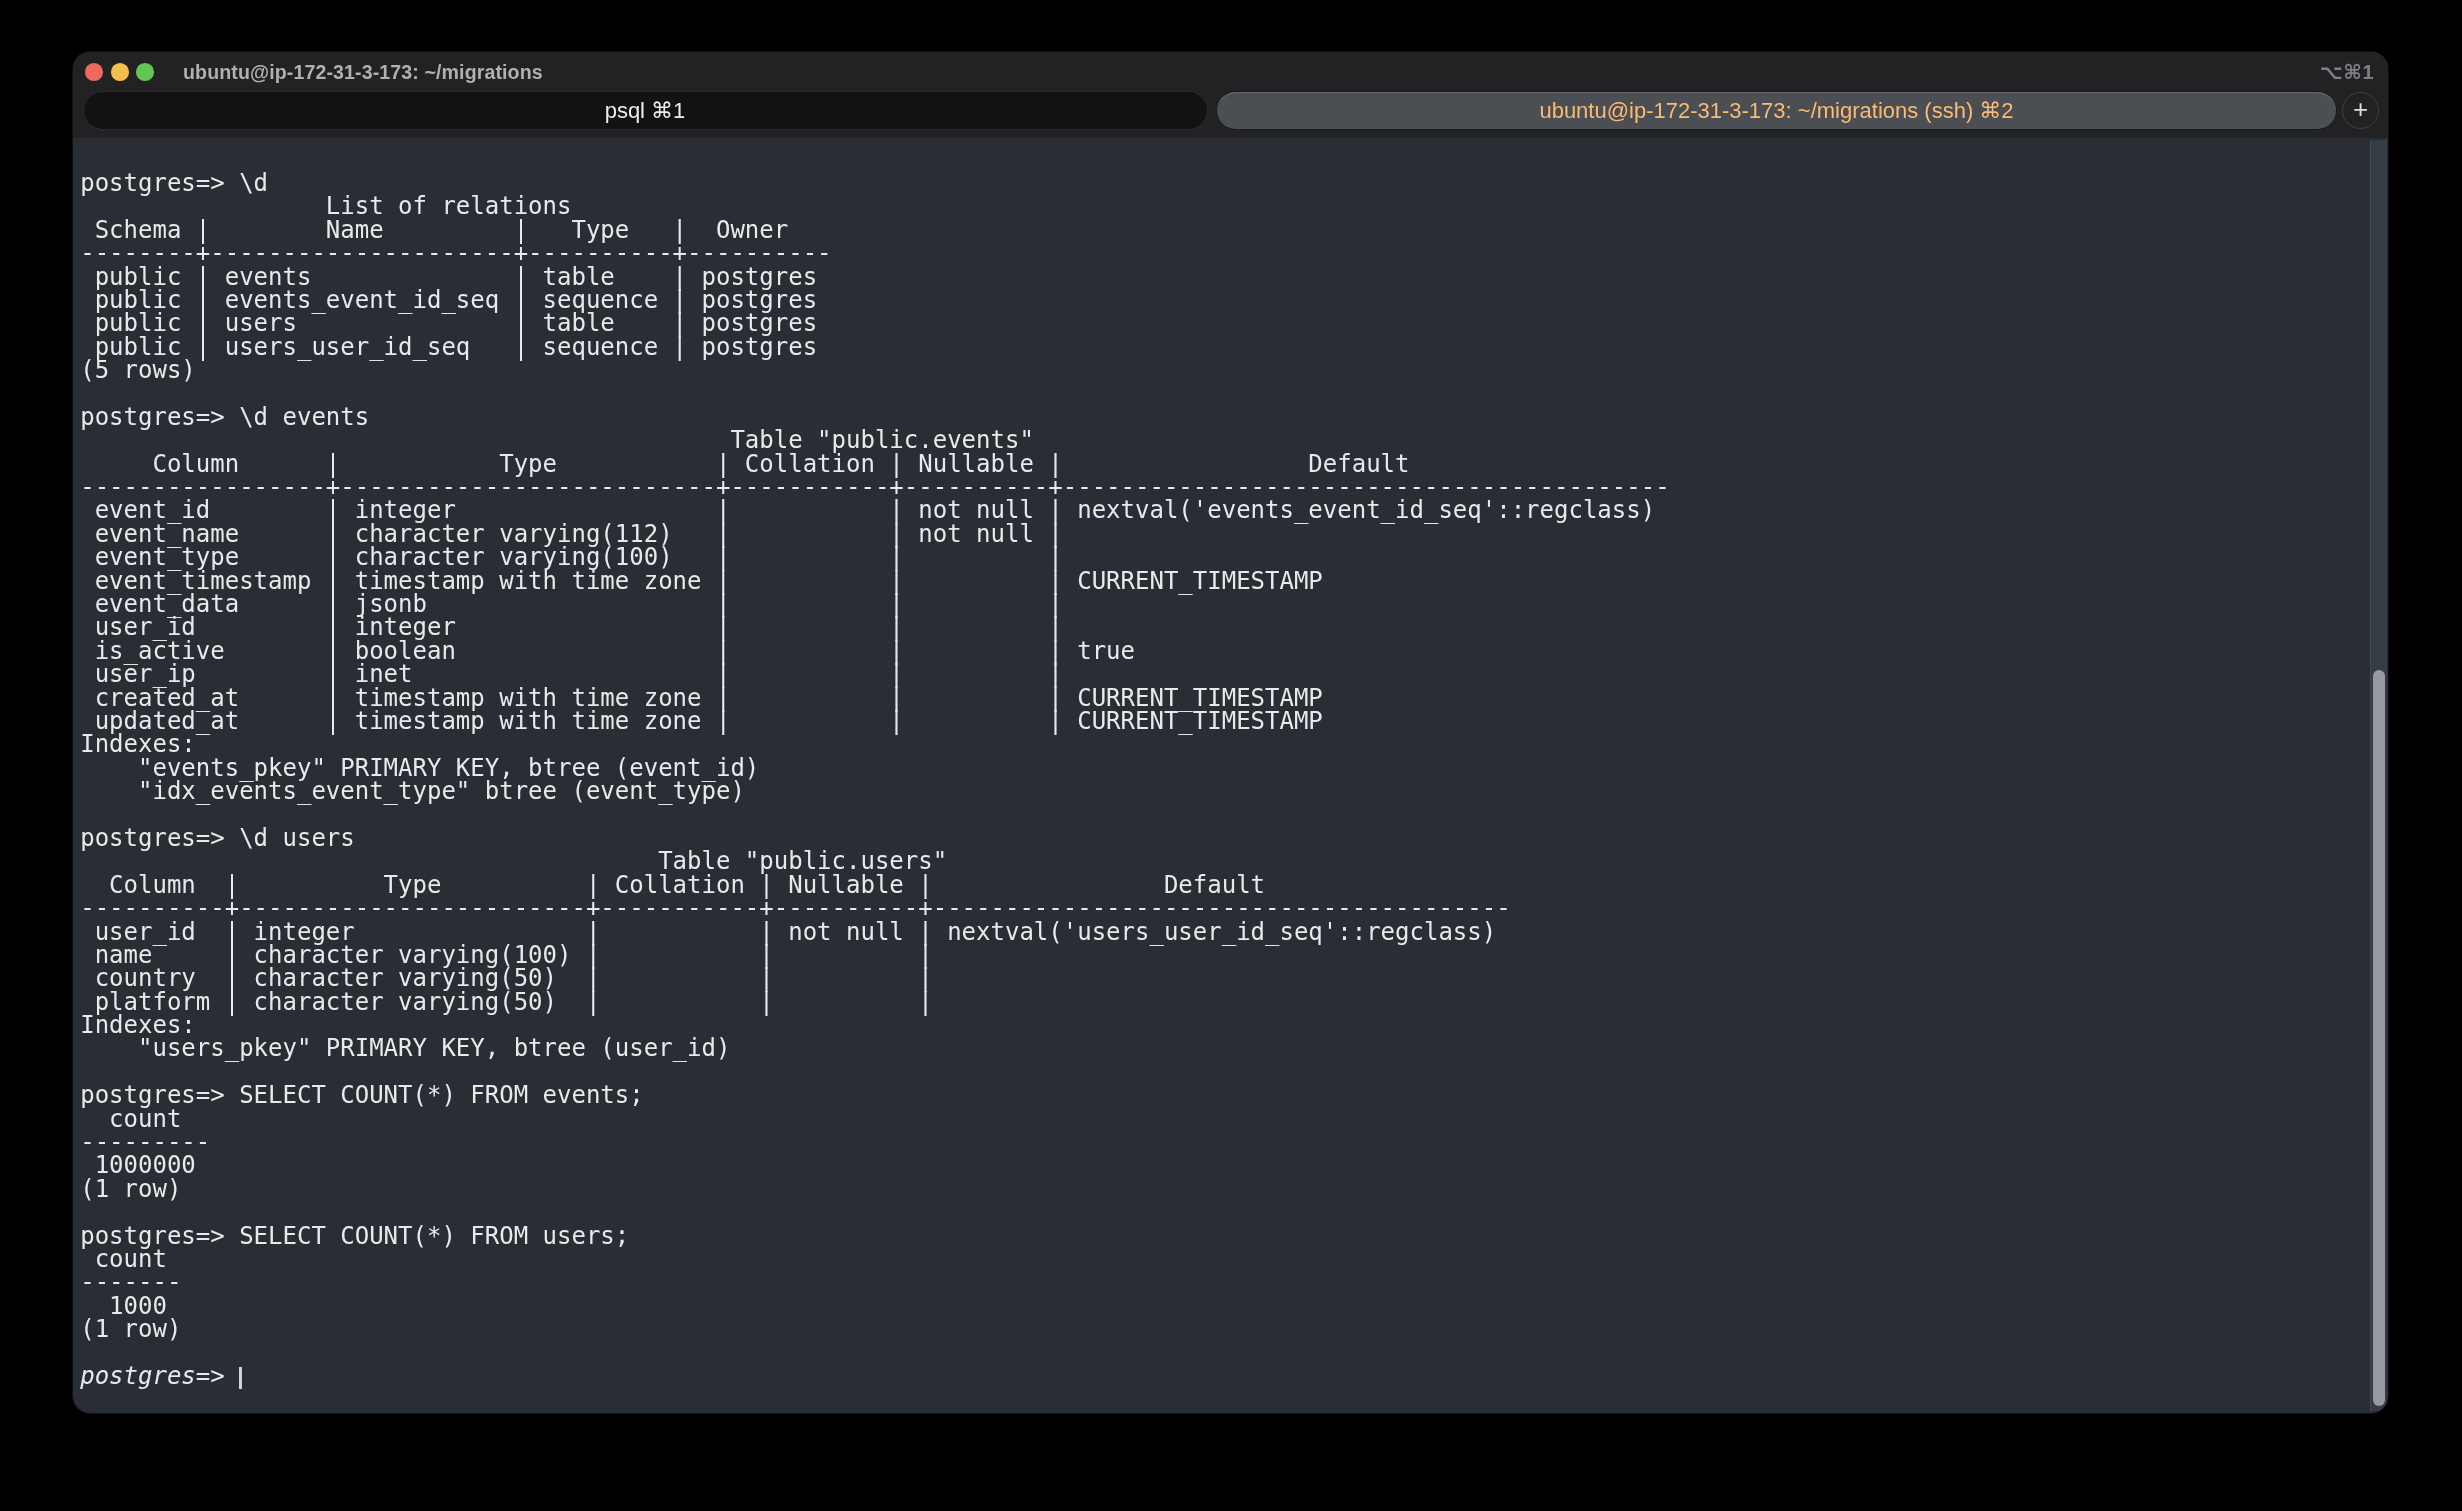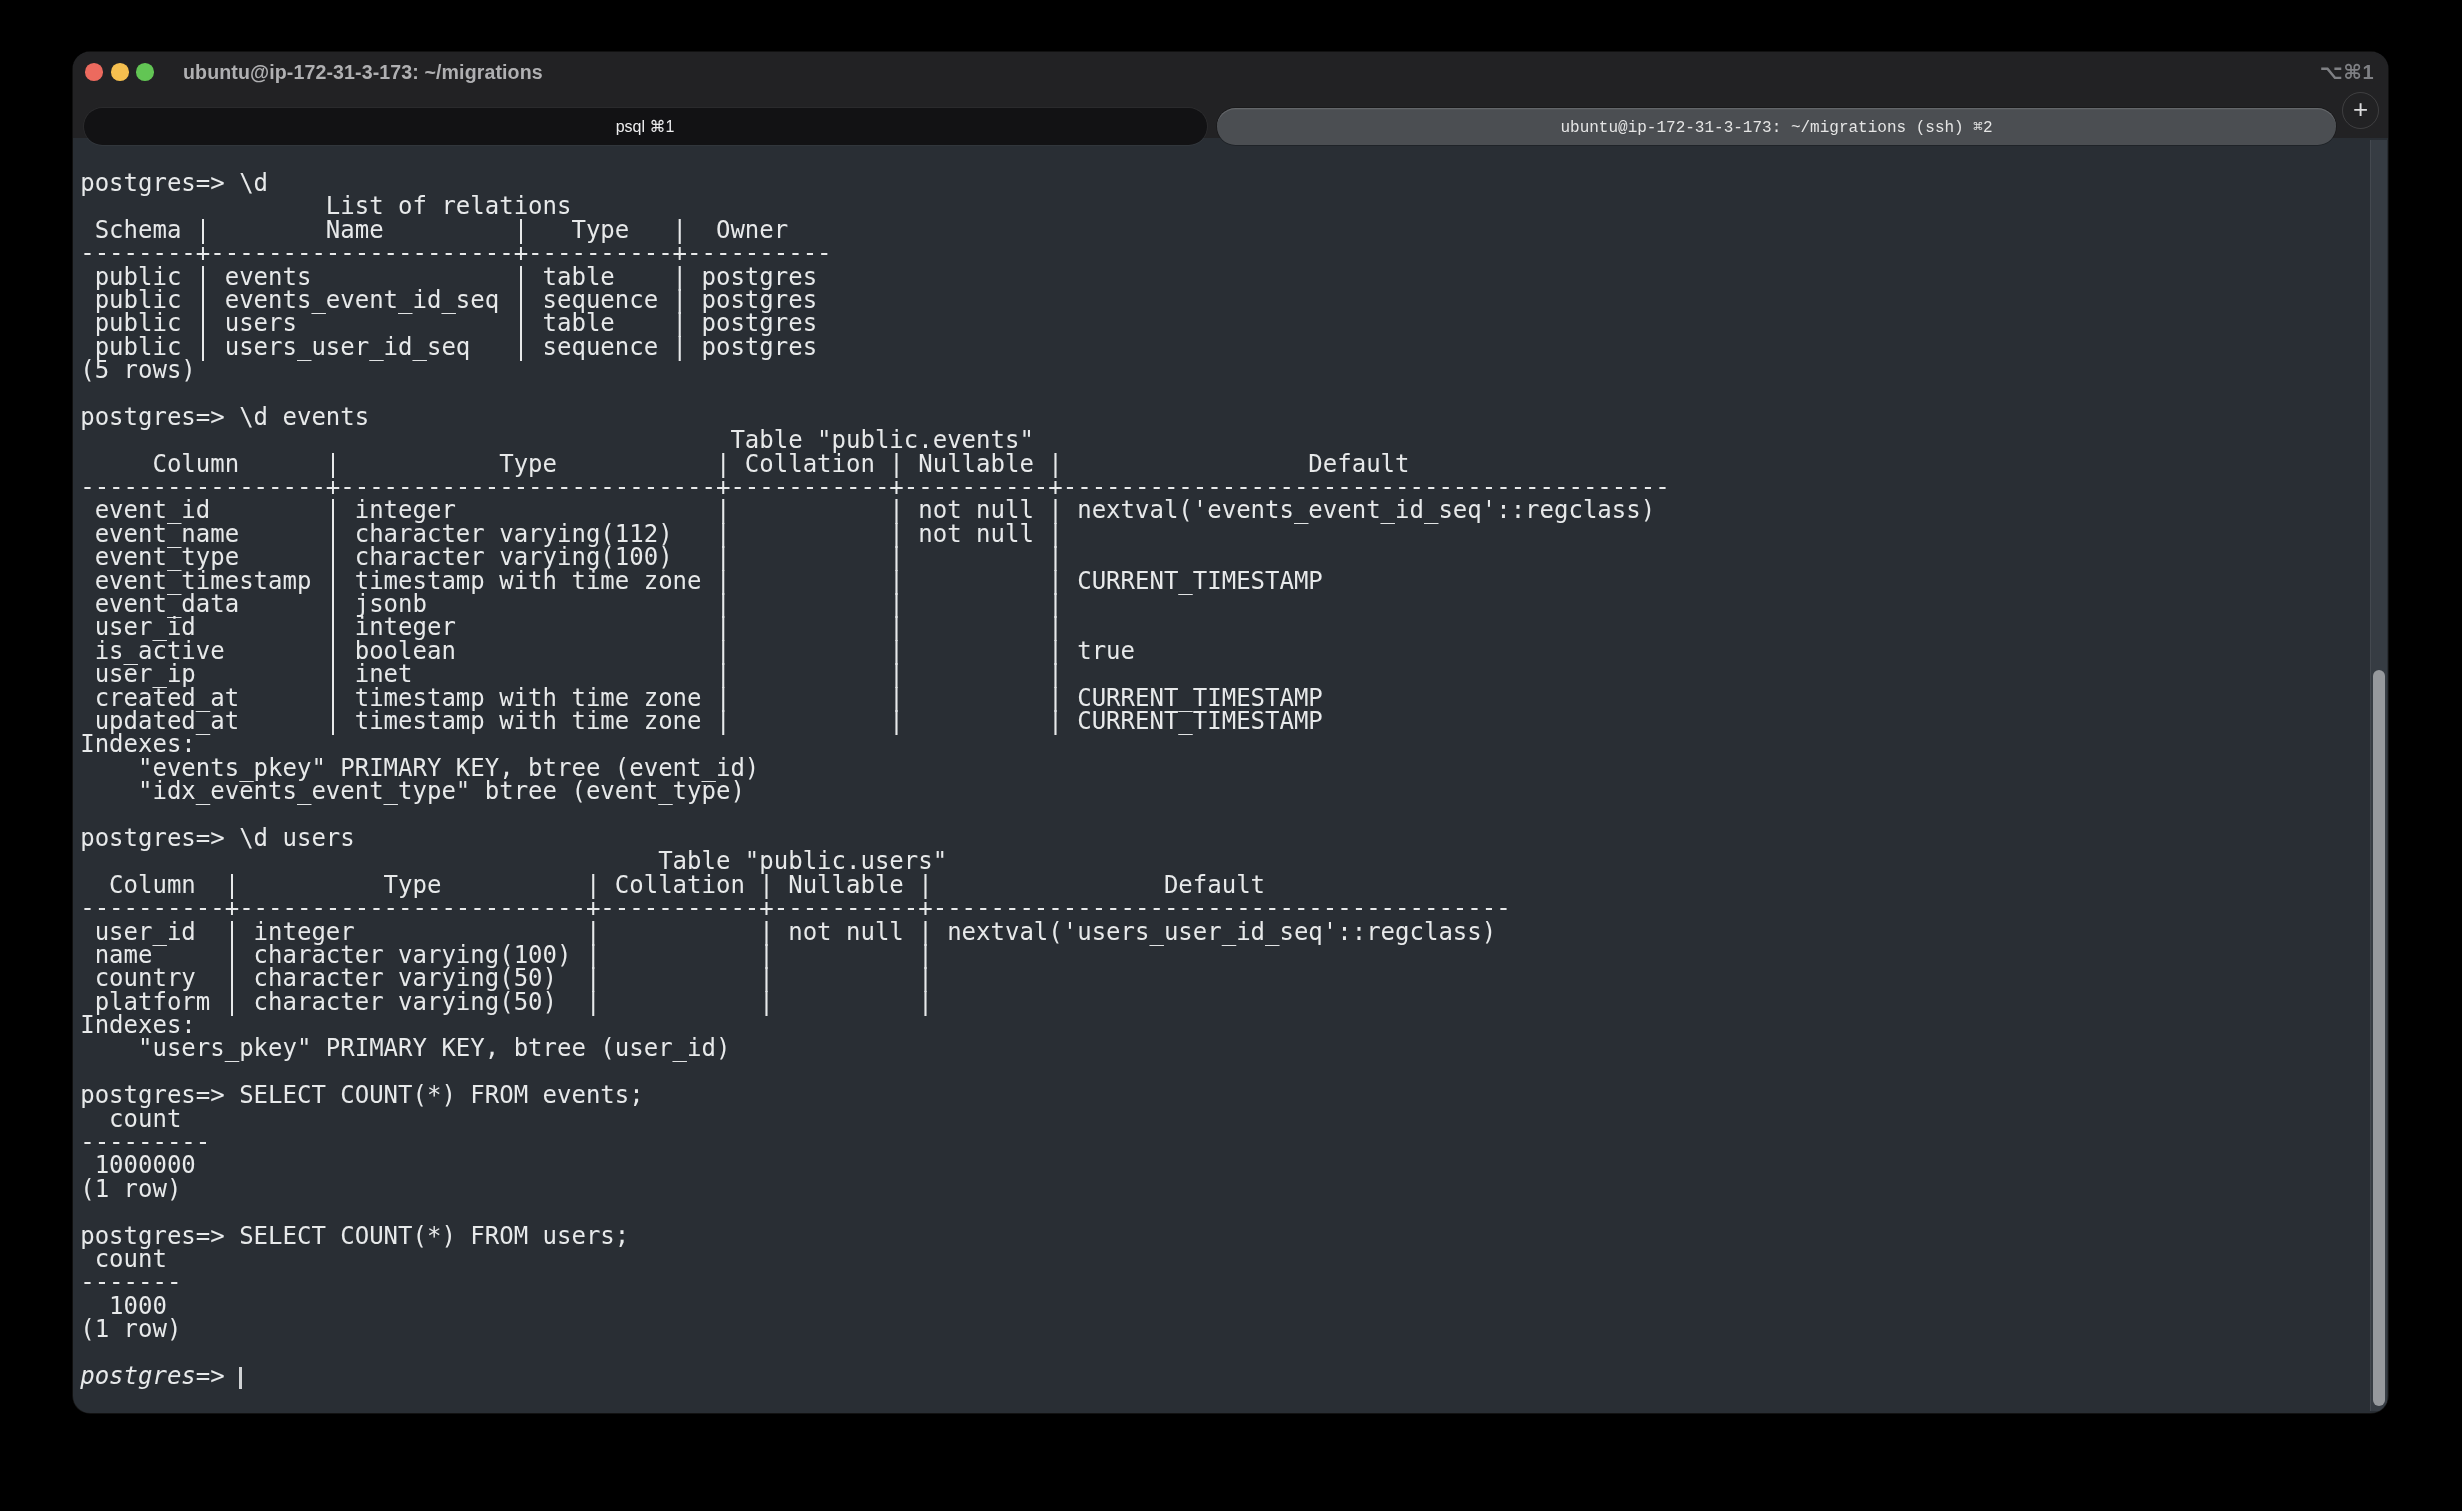--- a/index.html
+++ b/index.html
@@ -46,35 +46,34 @@
     margin-left:29px;font-size:19.6px;font-weight:bold;color:var(--title-color);
     letter-spacing:0.1px;white-space:nowrap;
   }
   .title-shortcut{
     position:absolute;right:13.7px;top:0;height:40px;display:flex;align-items:center;
     font-size:20px;font-weight:600;color:var(--shortcut-color);letter-spacing:0.7px;
   }
 
   .tabstrip{position:absolute;left:0;top:40px;right:0;height:46px;}
   .tab{
-    position:absolute;top:16px;height:37px;border-radius:18.3px;
+    position:absolute;top:0;height:37px;border-radius:18.3px;
     display:flex;align-items:center;justify-content:center;
-    font-size:16px;color:#ededee;white-space:nowrap;cursor:default;text-align:center;
+    font-size:22px;color:#ededee;white-space:nowrap;cursor:default;text-align:center;
   }
   .tab.active{
     left:10.5px;width:1123px;
     background:var(--tab-active-bg);
     box-shadow:0 0 0 0.7px rgba(255,255,255,0.055);
   }
   .tab.inactive{
     left:1144px;width:1119px;
     background:var(--tab-inactive-bg);
     box-shadow:inset 0 1.3px 0 rgba(255,255,255,0.14), 0 0 0 0.7px rgba(0,0,0,0.3);
-    color:#e5e5e5;
-    font-family:Liberation Mono, monospace;
+    color:#fdba74;
   }
   .new-tab{
     position:absolute;left:2269px;top:0;width:37px;height:37px;border-radius:50%;
     border:1.3px solid rgba(255,255,255,0.13);
     display:flex;align-items:center;justify-content:center;
     color:#dcdcdd;font-size:26px;font-weight:300;line-height:1;
     padding-bottom:2.6px;
   }
 
   

